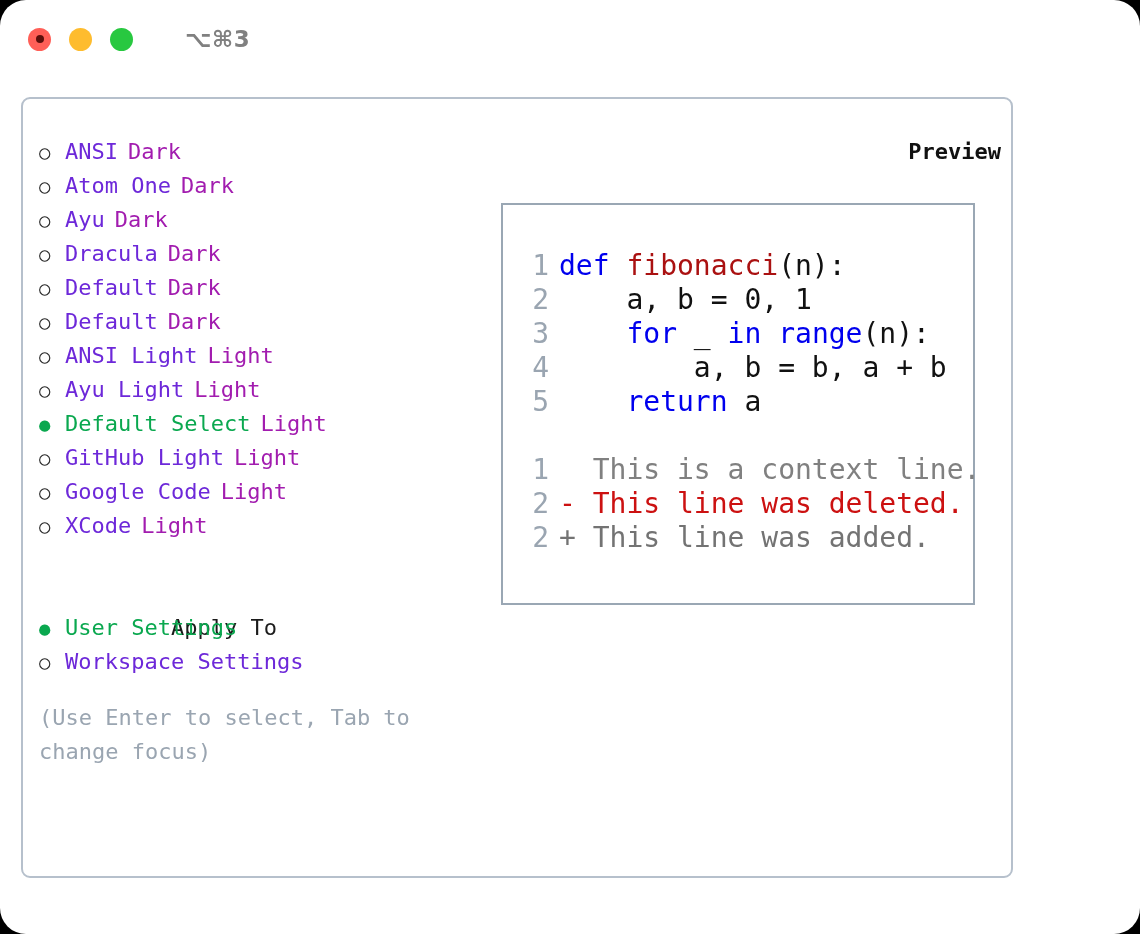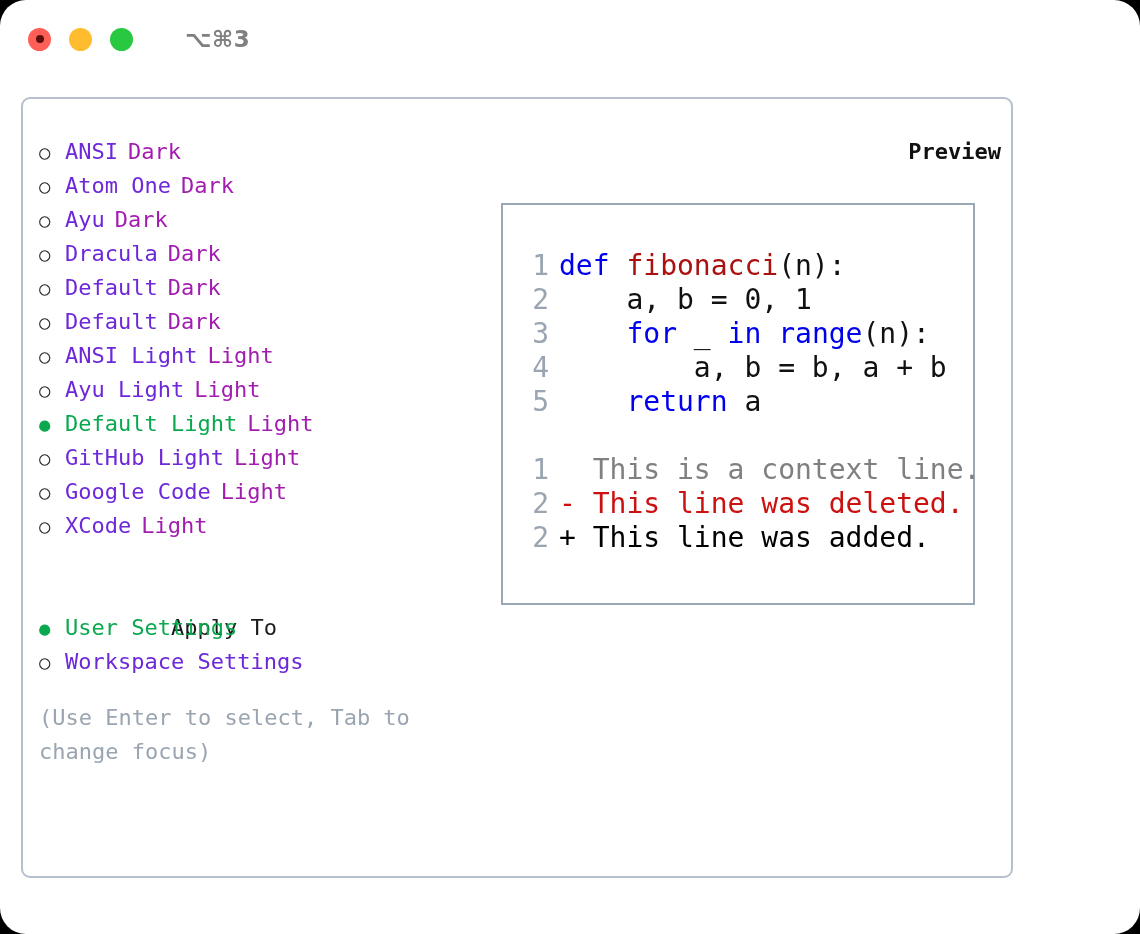--- a/index.html
+++ b/index.html
@@ -159,21 +159,21 @@
     width: 30px;
     text-align: right;
     color: #9aa5b1;
     margin-right: 10px;
   }
   .tok-kw    { color: #0000ee; }
   .tok-fn    { color: #aa1111; }
   .tok-plain { color: #111111; }
   .tok-ctx   { color: #808080; }
   .tok-del   { color: #cc1111; text-align: right; }
-  .tok-add   { color: #000000; text-align: right; }
+  .tok-add   { color: #737373; text-align: right; }
 </style>
 </head>
 <body>
 
 <div class="window">
 
   <div class="titlebar">
     <div class="lights">
       <div class="light red"></div>
       <div class="light yellow"></div>
@@ -189,21 +189,21 @@
 
       <div id="theme-list">
           <div class="row"><span class="marker radio-off"></span><span class="theme-name">ANSI</span><span class="tag">Dark</span></div>
           <div class="row"><span class="marker radio-off"></span><span class="theme-name">Atom One</span><span class="tag">Dark</span></div>
           <div class="row"><span class="marker radio-off"></span><span class="theme-name">Ayu</span><span class="tag">Dark</span></div>
           <div class="row"><span class="marker radio-off"></span><span class="theme-name">Dracula</span><span class="tag">Dark</span></div>
           <div class="row"><span class="marker radio-off"></span><span class="theme-name">Default</span><span class="tag">Dark</span></div>
           <div class="row"><span class="marker radio-off"></span><span class="theme-name">Default</span><span class="tag">Dark</span></div>
           <div class="row"><span class="marker radio-off"></span><span class="theme-name">ANSI Light</span><span class="tag">Light</span></div>
           <div class="row"><span class="marker radio-off"></span><span class="theme-name">Ayu Light</span><span class="tag">Light</span></div>
-          <div class="row selected"><span class="marker radio-on"></span><span class="theme-name">Default Light</span><span class="tag">Light</span></div>
+          <div class="row selected"><span class="marker radio-on"></span><span class="theme-name">Default Select</span><span class="tag">Light</span></div>
           <div class="row"><span class="marker radio-off"></span><span class="theme-name">GitHub Light</span><span class="tag">Light</span></div>
           <div class="row"><span class="marker radio-off"></span><span class="theme-name">Google Code</span><span class="tag">Light</span></div>
           <div class="row"><span class="marker radio-off"></span><span class="theme-name">XCode</span><span class="tag">Light</span></div>
         </div>
 
       <div class="spacer-row"></div>
 
       <div class="row">
         <span class="marker blank"></span><span>Apply To</span>
       </div>

